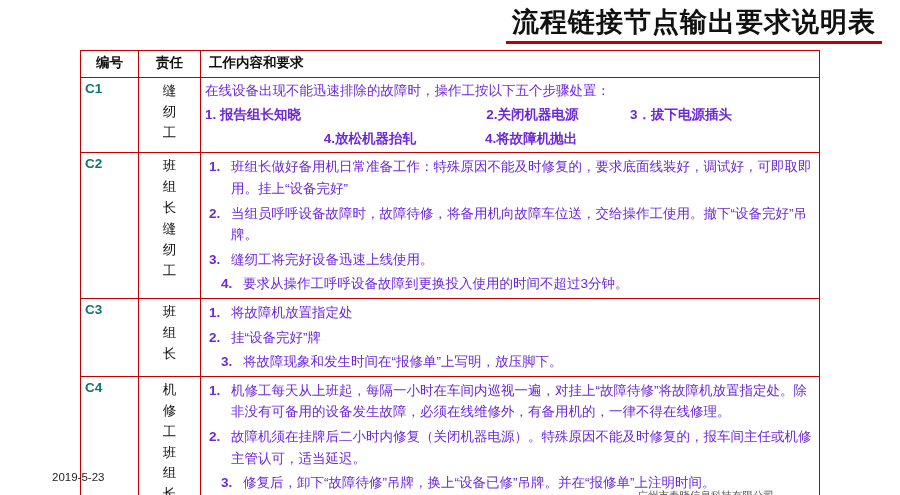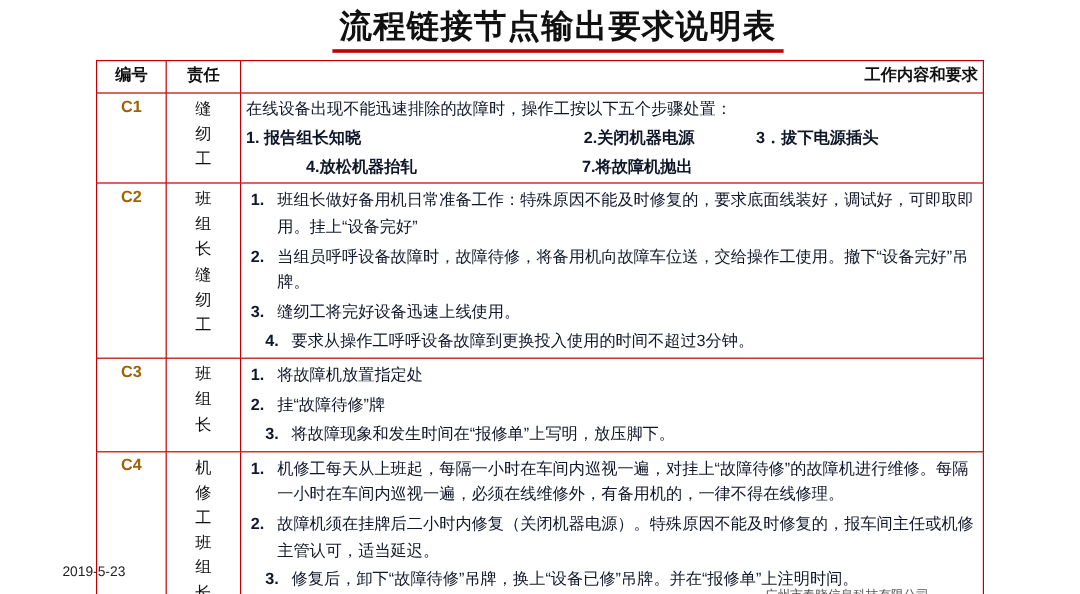--- a/index.html
+++ b/index.html
@@ -15,21 +15,21 @@
     position: relative;
   }
   .page {
     position: relative;
     width: 900px;
     height: 495px;
     box-sizing: border-box;
     padding: 6px 18px 0 18px;
   }
   .title-wrap {
-    text-align: center;
+    text-align: right;
     padding: 2px 0 6px 30px;
   }
   .title {
     display: inline-block;
     font-size: 27px;
     font-weight: bold;
     color: #111111;
     letter-spacing: 1px;
     border-bottom: 3px solid #c00000;
     padding: 0 6px 3px 6px;
@@ -52,59 +52,58 @@
   .col-content { width: auto; }
 
   thead th {
     font-size: 13.5px;
     font-weight: bold;
     color: #111;
     text-align: center;
     padding: 4px 4px;
     height: 20px;
   }
-  thead th.left-align { text-align: right; padding-left: 8px; }
+  thead th.left-align { text-align: left; padding-left: 8px; }
 
   td.code {
-    color: #a16207;
-    font-weight: bold;
-    font-size: 13.5px;
-    text-align: center;
+    color: #0f766e;
+    font-weight: bold;
+    font-size: 13.5px;
     padding-top: 5px;
   }
   td.role {
     font-size: 13.5px;
     color: #111;
     text-align: center;
     line-height: 1.55;
     padding-top: 5px;
   }
   td.role .ch { display: block; }
   td.content {
     font-size: 13.5px;
-    color: #0f172a;
+    color: #6d28d9;
     line-height: 1.55;
     padding: 5px 6px 6px 8px;
   }
   .plain-line {
     display: block;
     margin-bottom: 2px;
   }
   .steps-row {
     display: block;
     margin-top: 3px;
   }
   .steps-row .seg {
     display: inline-block;
     font-weight: bold;
   }
   .steps-row .seg.s1 { width: 230px; }
   .steps-row .seg.s2 { width: 195px; text-align: center; }
   .steps-row.second { padding-left: 50px; }
-  .steps-row.second .seg.s4 { width: 230px; }
+  .steps-row.second .seg.s4 { width: 230px; text-align: center; }
 
   ol.numlist {
     margin: 0;
     padding-left: 26px;
     list-style-type: none;
     counter-reset: item;
   }
   ol.numlist > li {
     counter-increment: item;
     position: relative;
@@ -171,21 +170,21 @@
           <span class="ch">缝</span>
           <span class="ch">纫</span>
           <span class="ch">工</span>
         </td>
         <td class="content">
           <span class="plain-line">在线设备出现不能迅速排除的故障时，操作工按以下五个步骤处置：</span>
           <span class="steps-row">
             <span class="seg s1">1.  报告组长知晓</span><span class="seg s2">2.关闭机器电源</span><span class="seg s3">3．拔下电源插头</span>
           </span>
           <span class="steps-row second">
-            <span class="seg s4">4.放松机器抬轧</span><span class="seg s5">7.将故障机抛出</span>
+            <span class="seg s4">4.放松机器抬轧</span><span class="seg s5">4.将故障机抛出</span>
           </span>
         </td>
       </tr>
 
       <tr>
         <td class="code">C2</td>
         <td class="role">
           <span class="ch">班</span>
           <span class="ch">组</span>
           <span class="ch">长</span>
@@ -206,39 +205,39 @@
       <tr>
         <td class="code">C3</td>
         <td class="role">
           <span class="ch">班</span>
           <span class="ch">组</span>
           <span class="ch">长</span>
         </td>
         <td class="content">
           <ol class="numlist">
             <li>将故障机放置指定处</li>
-            <li>挂“故障待修”牌</li>
+            <li>挂“设备完好”牌</li>
             <li>将故障现象和发生时间在“报修单”上写明，放压脚下。</li>
           </ol>
         </td>
       </tr>
 
       <tr>
         <td class="code">C4</td>
         <td class="role">
           <span class="ch">机</span>
           <span class="ch">修</span>
           <span class="ch">工</span>
           <span class="ch">班</span>
           <span class="ch">组</span>
           <span class="ch">长</span>
         </td>
         <td class="content">
           <ol class="numlist">
-            <li>机修工每天从上班起，每隔一小时在车间内巡视一遍，对挂上“故障待修”的故障机进行维修。每隔一小时在车间内巡视一遍，必须在线维修外，有备用机的，一律不得在线修理。</li>
+            <li>机修工每天从上班起，每隔一小时在车间内巡视一遍，对挂上“故障待修”将故障机放置指定处。除非没有可备用的设备发生故障，必须在线维修外，有备用机的，一律不得在线修理。</li>
             <li>故障机须在挂牌后二小时内修复（关闭机器电源）。特殊原因不能及时修复的，报车间主任或机修主管认可，适当延迟。</li>
             <li>修复后，卸下“故障待修”吊牌，换上“设备已修”吊牌。并在“报修单”上注明时间。</li>
           </ol>
         </td>
       </tr>
 
     </tbody>
   </table>
 
   <div class="footer">

